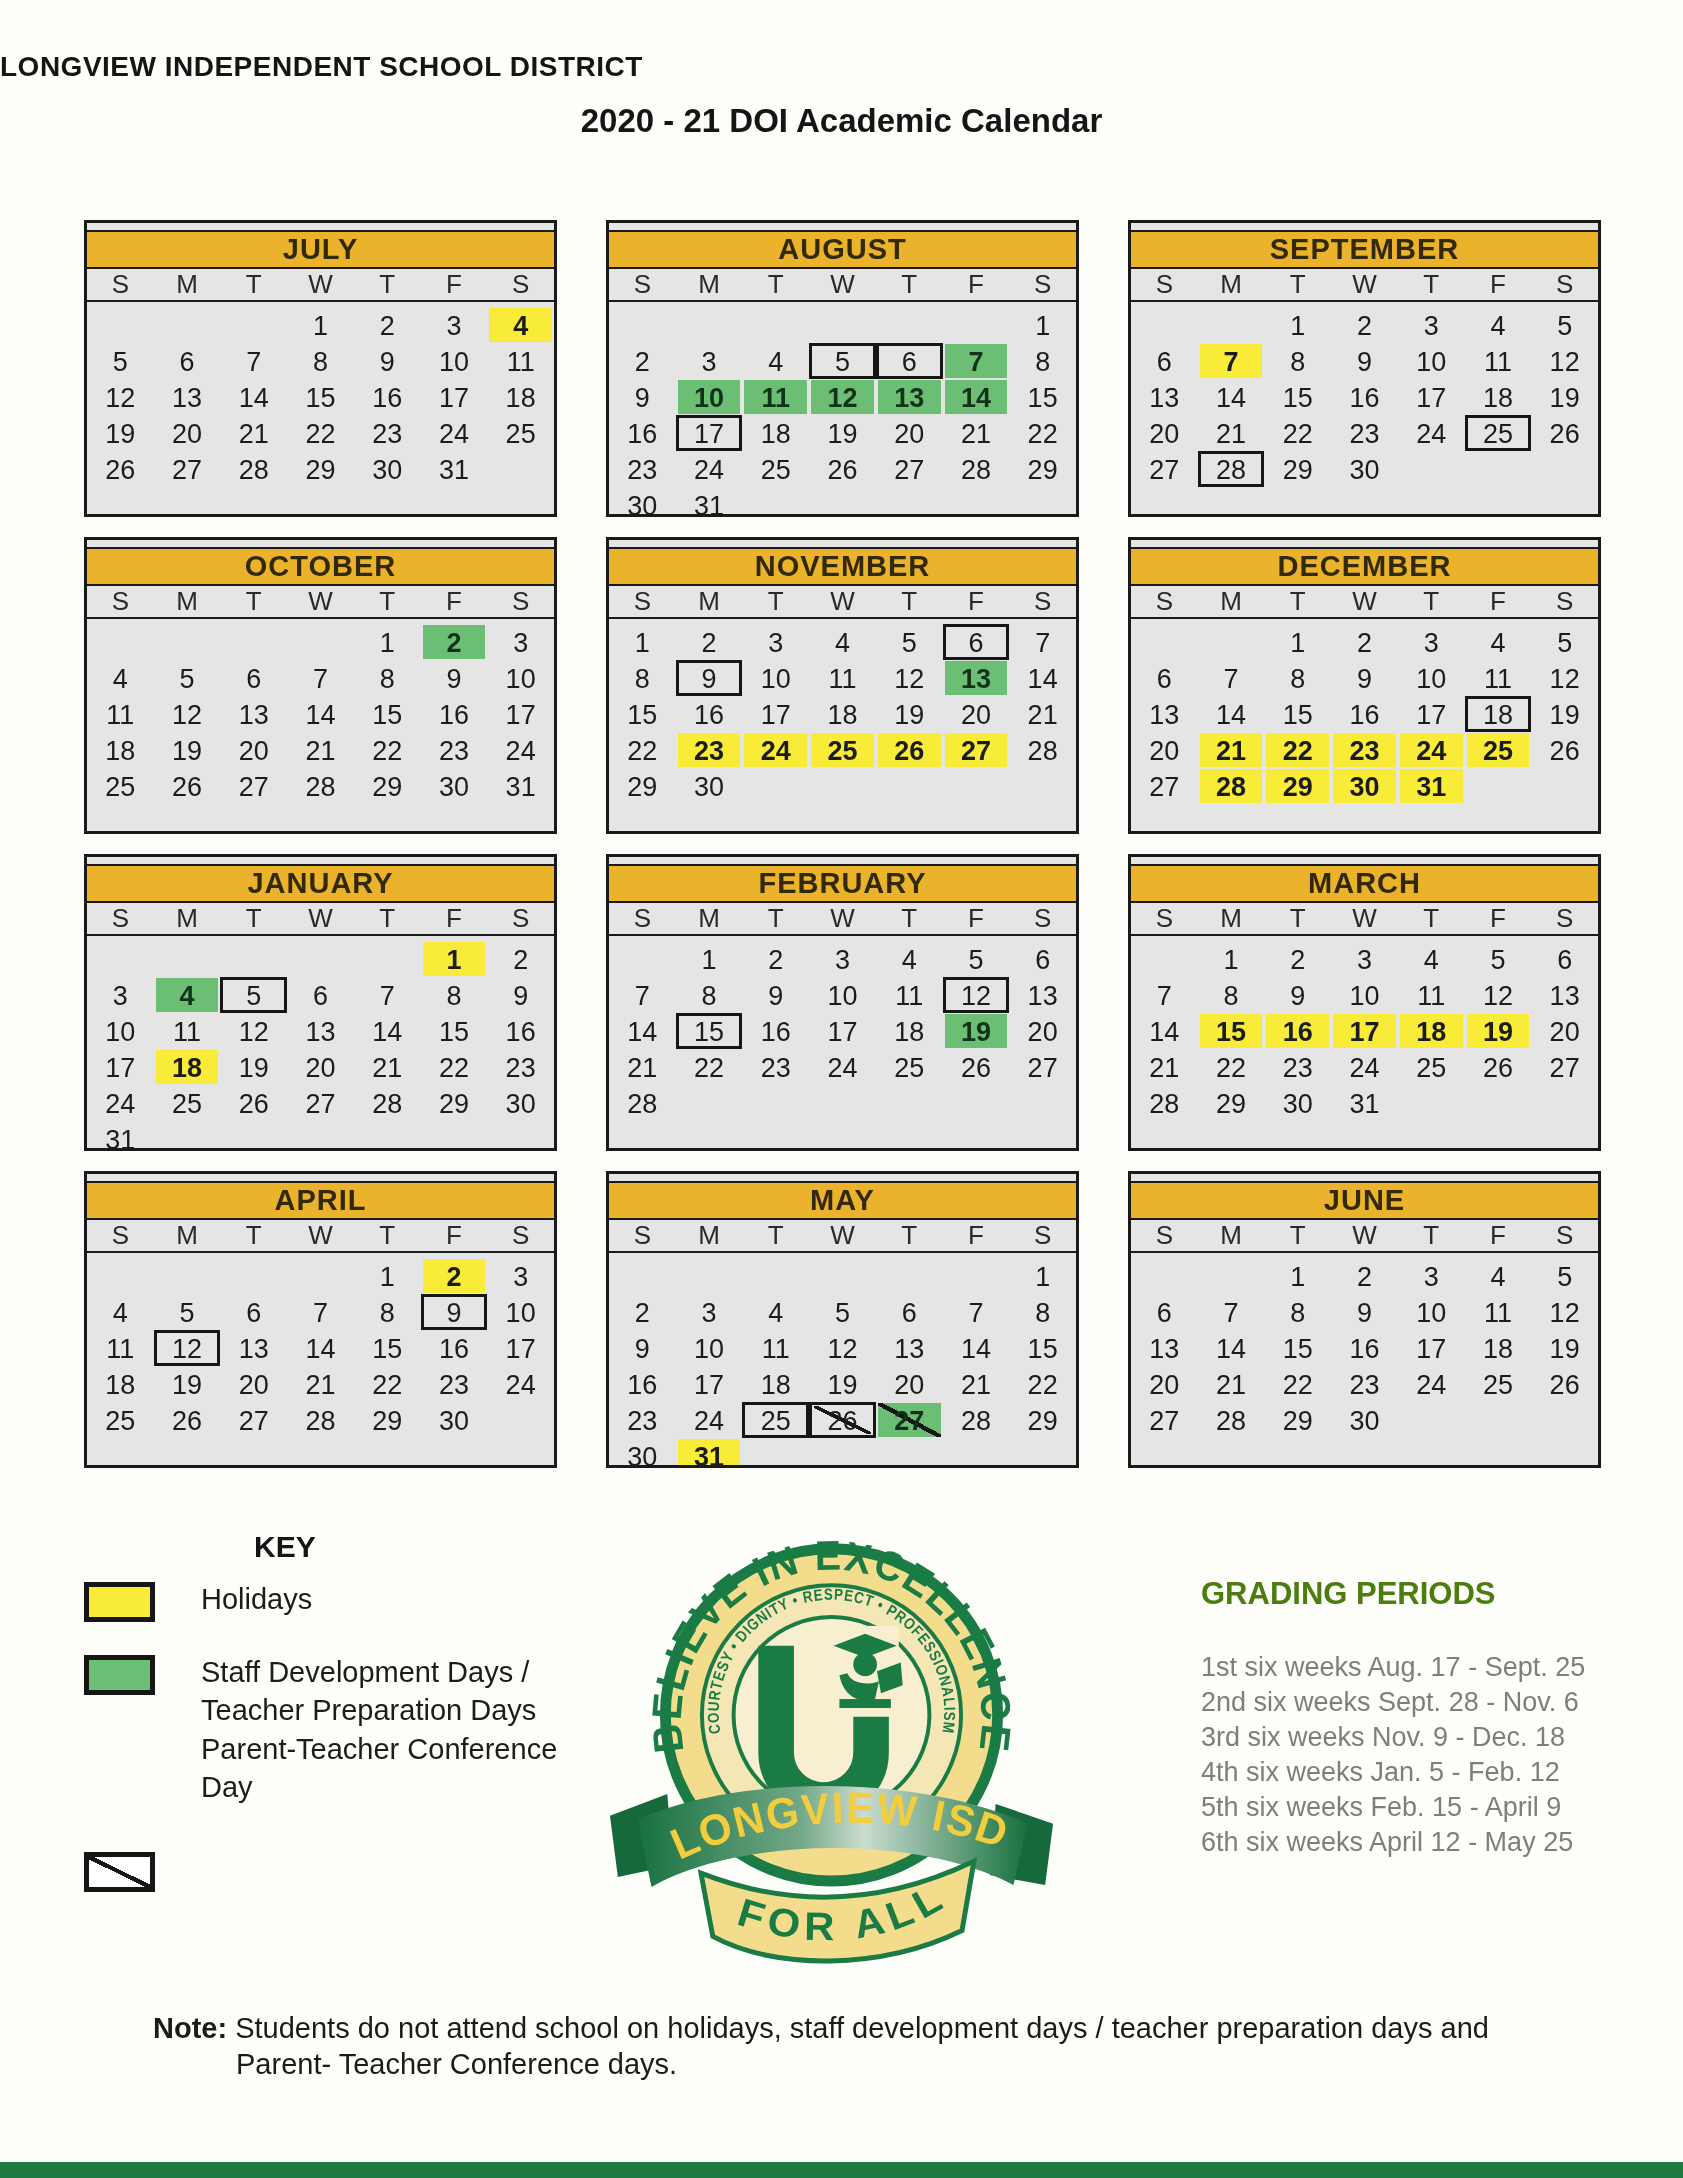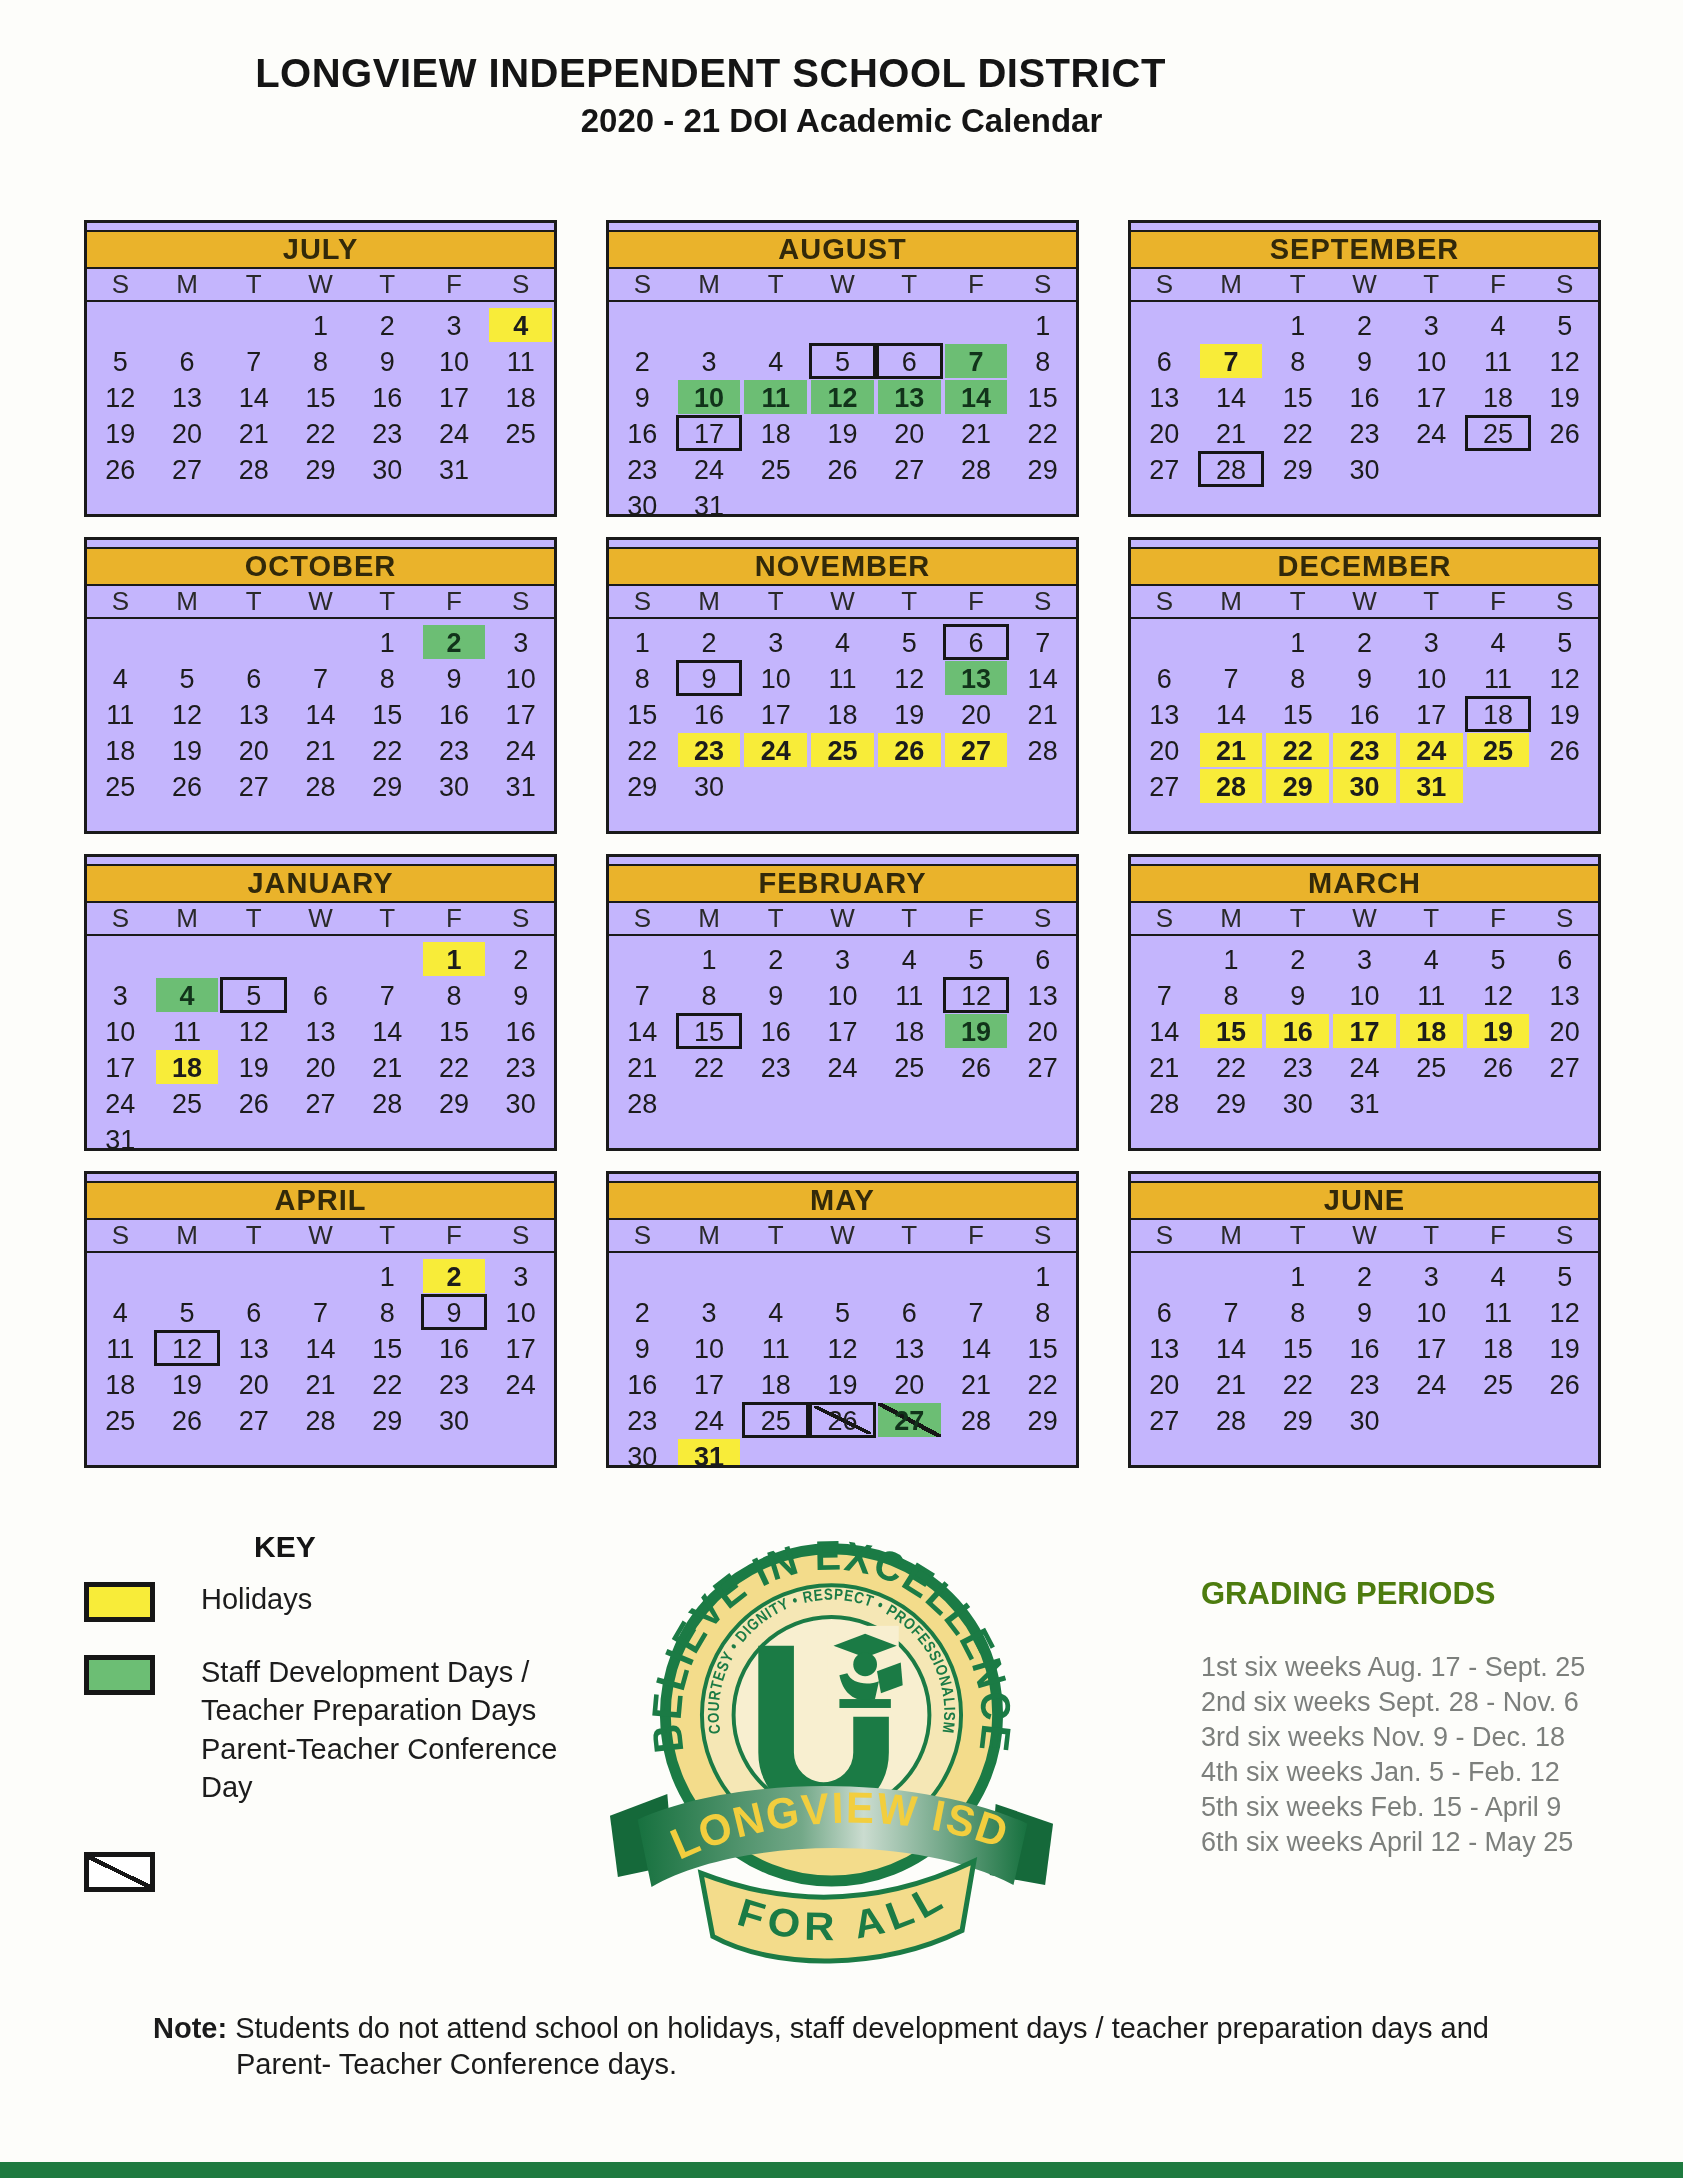--- a/index.html
+++ b/index.html
@@ -3,36 +3,36 @@
 <meta charset="utf-8">
 <style>
   * { margin:0; padding:0; box-sizing:border-box; }
   html,body { background:#e9e9e9; }
   body { font-family:"Liberation Sans", sans-serif; }
   .page {
     position:relative; width:1683px; height:2178px; margin:0 auto;
     background:#fdfdfa; color:#1a1a1a; overflow:hidden;
   }
   .page-title {
-    position:absolute; top:51px; left:0; width:1421px; text-align:center;
-    font-size:40px; font-weight:bold; letter-spacing:0.5px; color:#151515;
+    position:absolute; top:51px; left:0; width:1421px; 
+    font-size:28px; font-weight:bold; letter-spacing:0.5px; color:#151515;
   }
   .page-subtitle {
     position:absolute; top:102px; left:0; width:1683px; text-align:center;
     font-size:33px; font-weight:bold; color:#151515;
   }
 
   
   .months {
     position:absolute; left:84px; top:220px;
     display:grid; grid-template-columns:repeat(3,473px);
     column-gap:49px; row-gap:20px;
   }
   .month {
-    width:473px; height:297px; border:3px solid #1a1a1a; background:#c4b5fd;
+    width:473px; height:297px; border:3px solid #1a1a1a; background:#e5e5e5;
     padding-top:7px; overflow:hidden;
   }
   .month-header {
     height:39px; background:#EAB32B; border-top:2px solid #1a1a1a; border-bottom:2px solid #1a1a1a;
     text-align:center; font-weight:bold; font-size:29px; line-height:35px; color:#32290a;
     letter-spacing:1px;
   }
   .dow {
     display:grid; grid-template-columns:repeat(7,1fr); height:33px;
     border-bottom:2px solid #1a1a1a; text-align:center;

